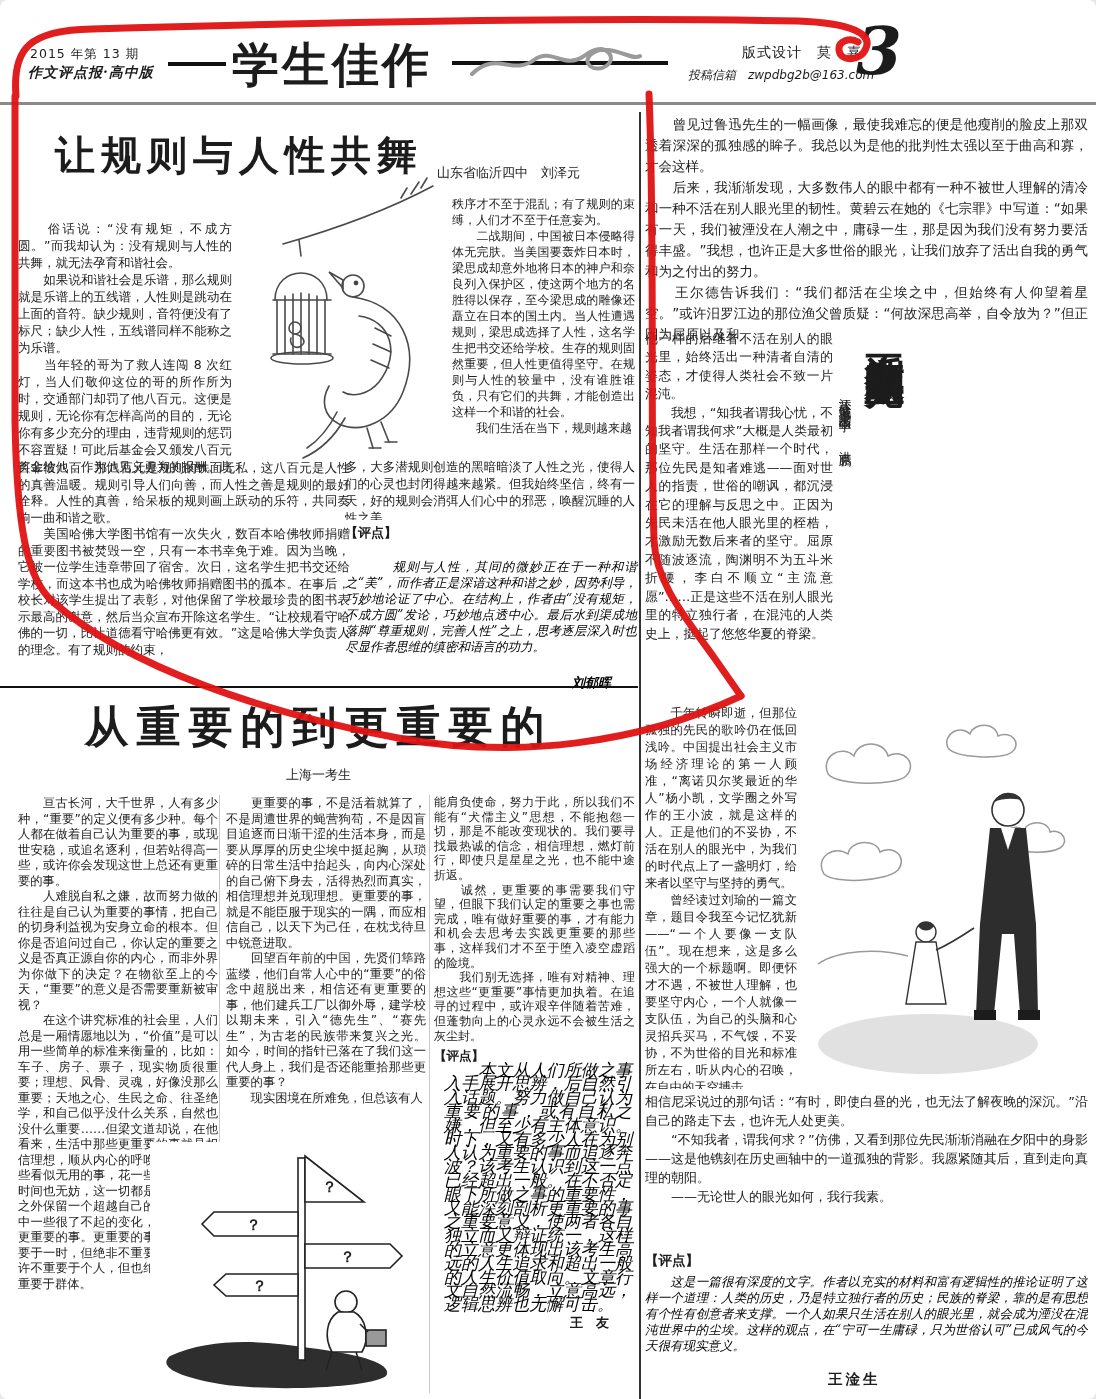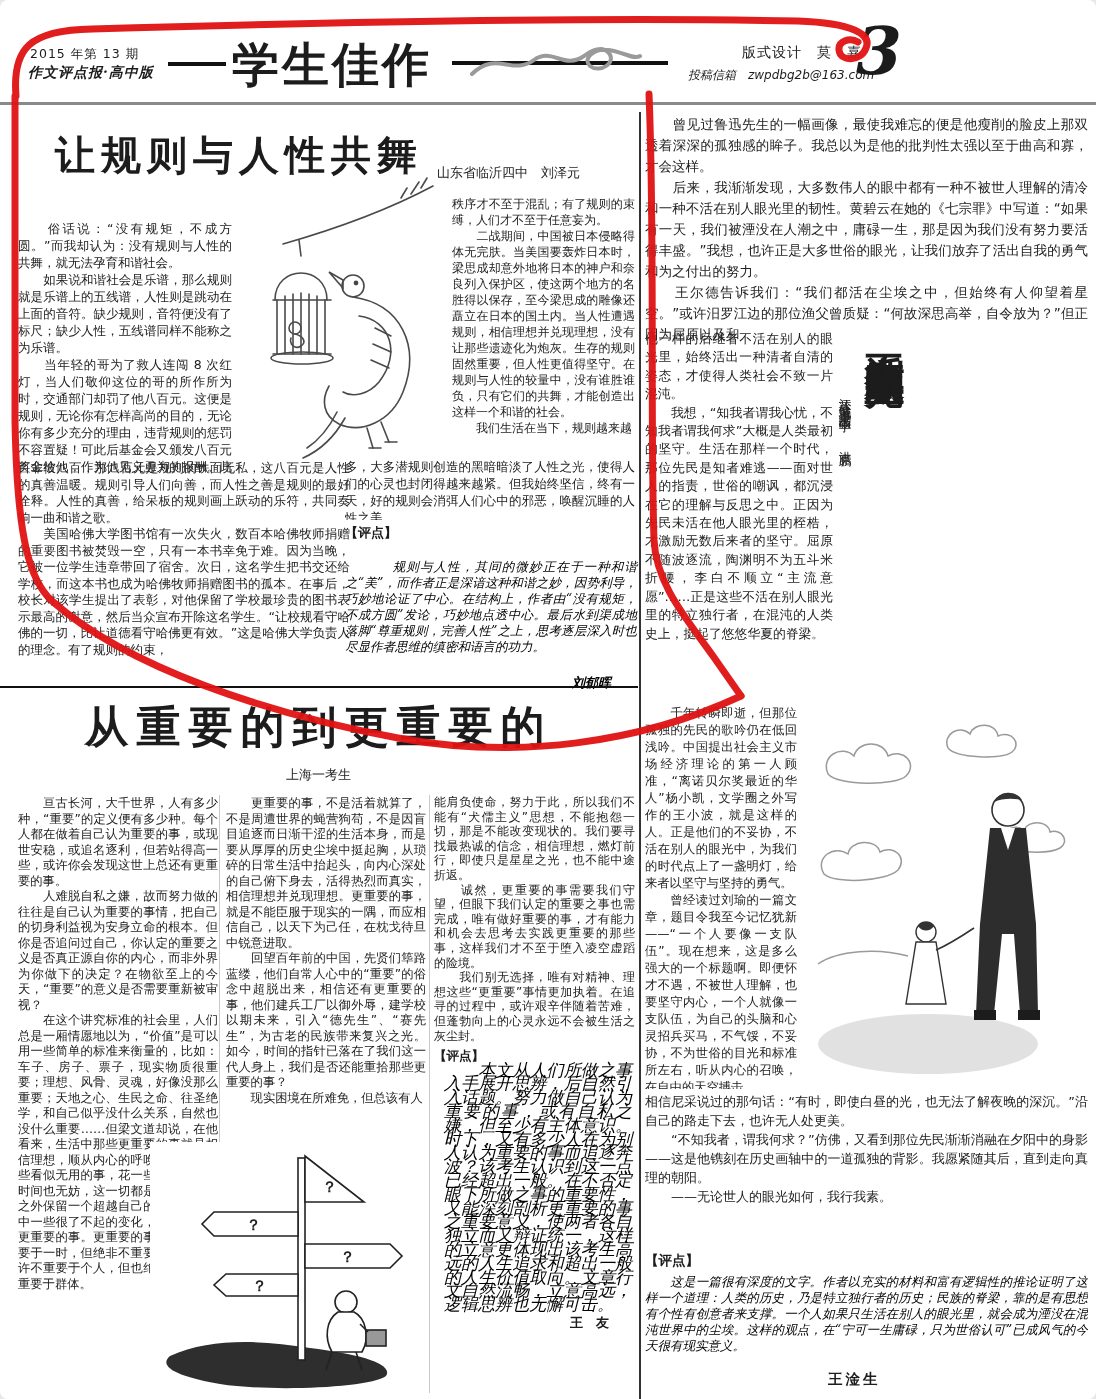--- a/index.html
+++ b/index.html
@@ -87,21 +87,21 @@
   <div class="abs" id="main-div"></div>
 
   <div class="abs" id="a1-title">让规则与人性共舞</div>
   <div class="abs" id="a1-byline">山东省临沂四中　刘泽元</div>
   <div class="abs prose clip" id="a1c1">　　俗话说：“没有规矩，不成方圆。”而我却认为：没有规则与人性的共舞，就无法孕育和谐社会。
 　　如果说和谐社会是乐谱，那么规则就是乐谱上的五线谱，人性则是跳动在上面的音符。缺少规则，音符便没有了标尺；缺少人性，五线谱同样不能称之为乐谱。
 　　当年轻的哥为了救人连闯 8 次红灯，当人们敬仰这位的哥的所作所为时，交通部门却罚了他八百元。这便是规则，无论你有怎样高尚的目的，无论你有多少充分的理由，违背规则的惩罚不容置疑！可此后基金会又颁发八百元奖金给他，作为他见义勇为的报酬。此八</div>
   <div class="abs prose clip" id="a1c1b">百非彼八百，那八百元是规则的铁面无私，这八百元是人性的真善温暖。规则引导人们向善，而人性之善是规则的最好诠释。人性的真善，给呆板的规则画上跃动的乐符，共同奏响一曲和谐之歌。
 　　美国哈佛大学图书馆有一次失火，数百本哈佛牧师捐赠的重要图书被焚毁一空，只有一本书幸免于难。因为当晚，它被一位学生违章带回了宿舍。次日，这名学生把书交还给学校，而这本书也成为哈佛牧师捐赠图书的孤本。在事后，校长对该学生提出了表彰，对他保留了学校最珍贵的图书表示最高的谢意，然后当众宣布开除这名学生。“让校规看守哈佛的一切，比让道德看守哈佛更有效。”这是哈佛大学负责人的理念。有了规则的约束，</div>
   <div class="abs prose clip" id="a1c2">秩序才不至于混乱；有了规则的束缚，人们才不至于任意妄为。
-　　二战期间，中国被日本侵略得体无完肤。当美国要轰炸日本时，梁思成却意外地将日本的神户和奈良列入保护区，使这两个地方的名胜得以保存，至今梁思成的雕像还矗立在日本的国土内。当人性遭遇规则，相信理想并兑现理想，没有让那些遗迹化为炮灰。生存的规则固然重要，但人性更值得坚守。在规则与人性的较量中，没有谁胜谁负，只有它们的共舞，才能创造出这样一个和谐的社会。
+　　二战期间，中国被日本侵略得体无完肤。当美国要轰炸日本时，梁思成却意外地将日本的神户和奈良列入保护区，使这两个地方的名胜得以保存，至今梁思成的雕像还矗立在日本的国土内。当人性遭遇规则，梁思成选择了人性，这名学生把书交还给学校。生存的规则固然重要，但人性更值得坚守。在规则与人性的较量中，没有谁胜谁负，只有它们的共舞，才能创造出这样一个和谐的社会。
 　　我们生活在当下，规则越来越</div>
   <div class="abs prose clip" id="a1c2b">多，大多潜规则创造的黑暗暗淡了人性之光，使得人们的心灵也封闭得越来越紧。但我始终坚信，终有一天，好的规则会消弭人们心中的邪恶，唤醒沉睡的人性之美。</div>
   <div class="abs" id="a1-cl">【评点】</div>
   <div class="abs prose comment" id="a1-cm">
     <span>　　规则与人性，其间的微妙正在于一种和谐之“美”，而作者正是深谙这种和谐之妙，因势利导，巧妙地论证了中心。在结构上，作者由“没有规矩，不成方圆”发论，巧妙地点透中心。最后水到渠成地落脚“尊重规则，完善人性”之上，思考逐层深入时也尽显作者思维的缜密和语言的功力。</span>
     <div class="rev">刘郁晖</div>
   </div>
 
   <svg class="abs" id="illu1" width="222" height="300" viewBox="0 0 222 300">
     <g fill="none" stroke="#4a4a4a" stroke-width="1.6" stroke-linecap="round">

